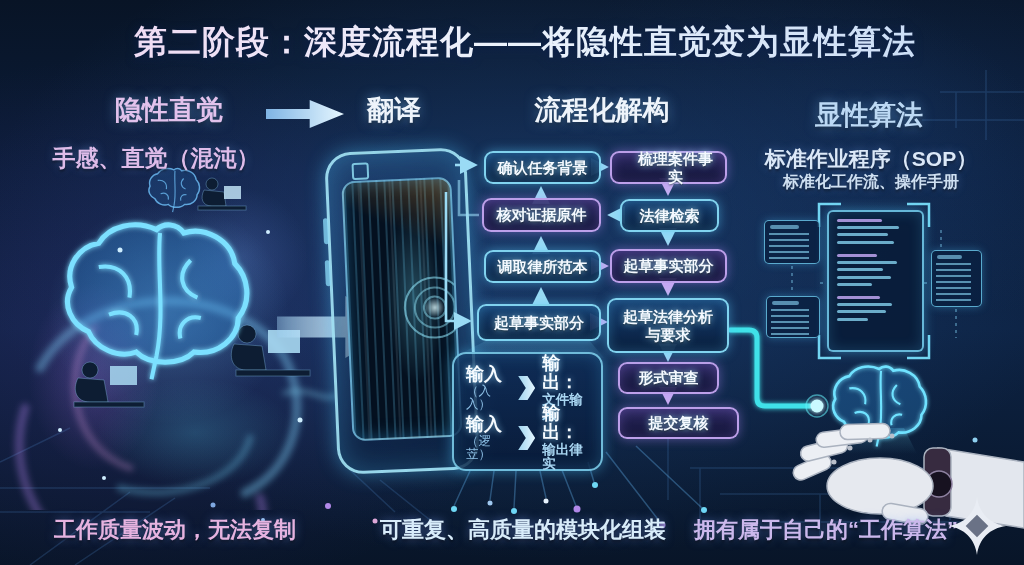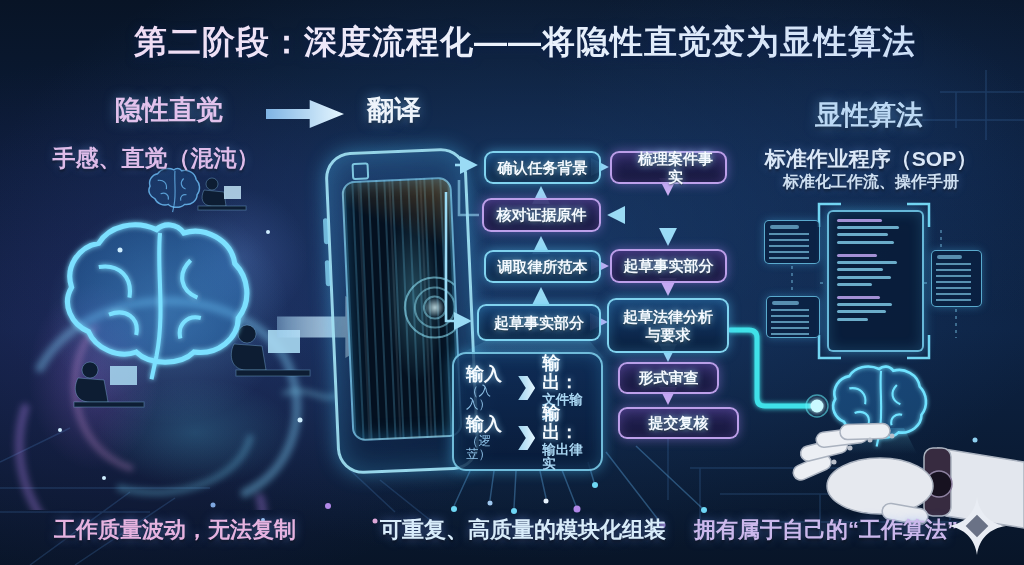--- a/index.html
+++ b/index.html
@@ -217,20 +217,21 @@
     <div class="sbtn" style="top:104px;"></div>
     <div class="screen">
       <div class="rings"></div>
     </div>
   </div>
 
   <div class="abs title">第二阶段：深度流程化——将隐性直觉变为显性算法</div>
   <div class="abs hlabel" style="left:88px;top:92px;width:162px;color:#e2c2ec;">隐性直觉</div>
   <div class="harrow abs"></div>
   <div class="abs hlabel" style="left:356px;top:92px;width:76px;color:#eef4fb;">翻译</div>
+  <div class="abs hlabel" style="left:516px;top:92px;width:172px;color:#eef4fb;">流程化解构</div>
   <div class="abs hlabel" style="left:800px;top:97px;width:138px;color:#bcd9f4;">显性算法</div>
   <div class="abs sub" style="left:40px;top:143px;width:232px;font-size:23px;color:#debce9;">手感、直觉（混沌）</div>
   <div class="abs sub" style="left:754px;top:145px;width:234px;font-size:21px;color:#dbe8f8;">标准作业程序（SOP）</div>
   <div class="abs sub" style="left:748px;top:172px;width:246px;font-size:16px;color:#cfe0f2;">标准化工作流、操作手册</div>
 
   <div class="abs beam"></div>
 
   <svg class="abs" style="left:0;top:0;" width="1024" height="565" viewBox="0 0 1024 565">
     <defs>
       <marker id="mc" markerWidth="8" markerHeight="8" refX="5.5" refY="3.5" orient="auto">
@@ -281,20 +282,23 @@
 
   <div class="abs fb cyan" style="left:484px;top:151px;width:117px;height:33px;text-align:right;">
       <span>确认任务背景</span>
     </div>
   <div class="abs fb purple" style="left:610px;top:151px;width:117px;height:33px;padding-left:22px;">
       <span>梳理案件事实</span>
     </div>
   <div class="abs fb purple" style="left:482px;top:198px;width:119px;height:34px;">
       <span>核对证据原件</span>
     </div>
+  <div class="abs fb cyan" style="left:620px;top:199px;width:99px;height:33px;">
+      <span>法律检索</span>
+    </div>
   <div class="abs fb cyan" style="left:484px;top:250px;width:117px;height:33px;">
       <span>调取律所范本</span>
     </div>
   <div class="abs fb purple" style="left:610px;top:249px;width:117px;height:34px;">
       <span>起草事实部分</span>
     </div>
   <div class="abs fb cyan" style="left:477px;top:304px;width:124px;height:37px;">
       <span>起草事实部分</span>
     </div>
   <div class="abs fb purple" style="left:618px;top:362px;width:101px;height:32px;">

